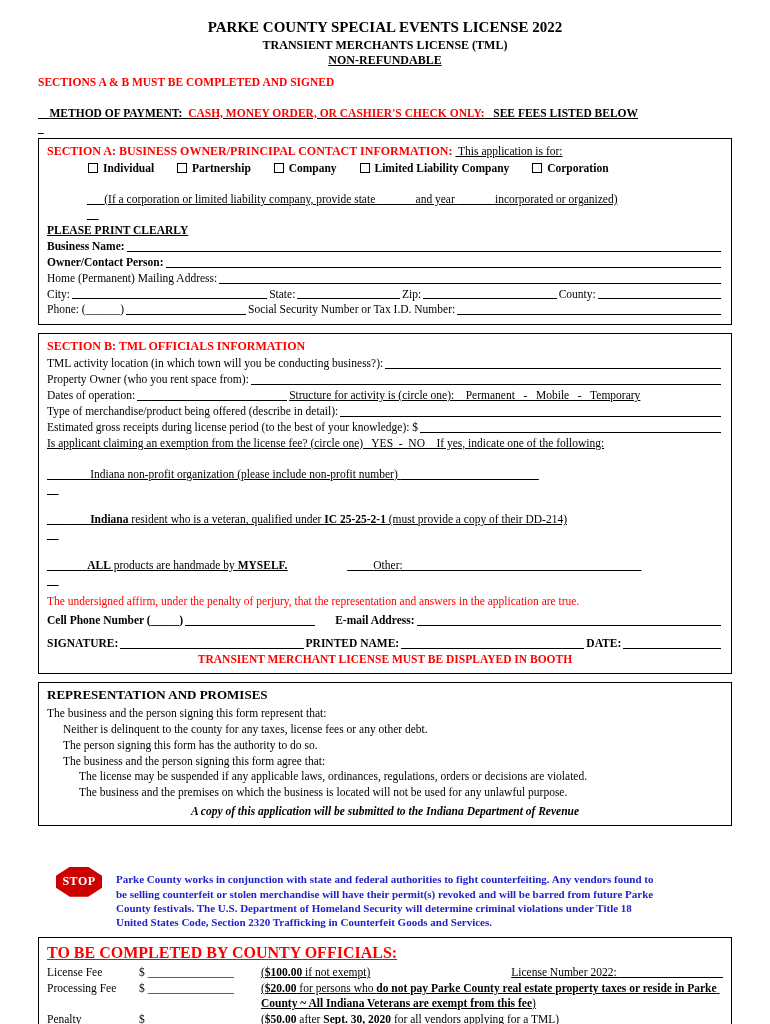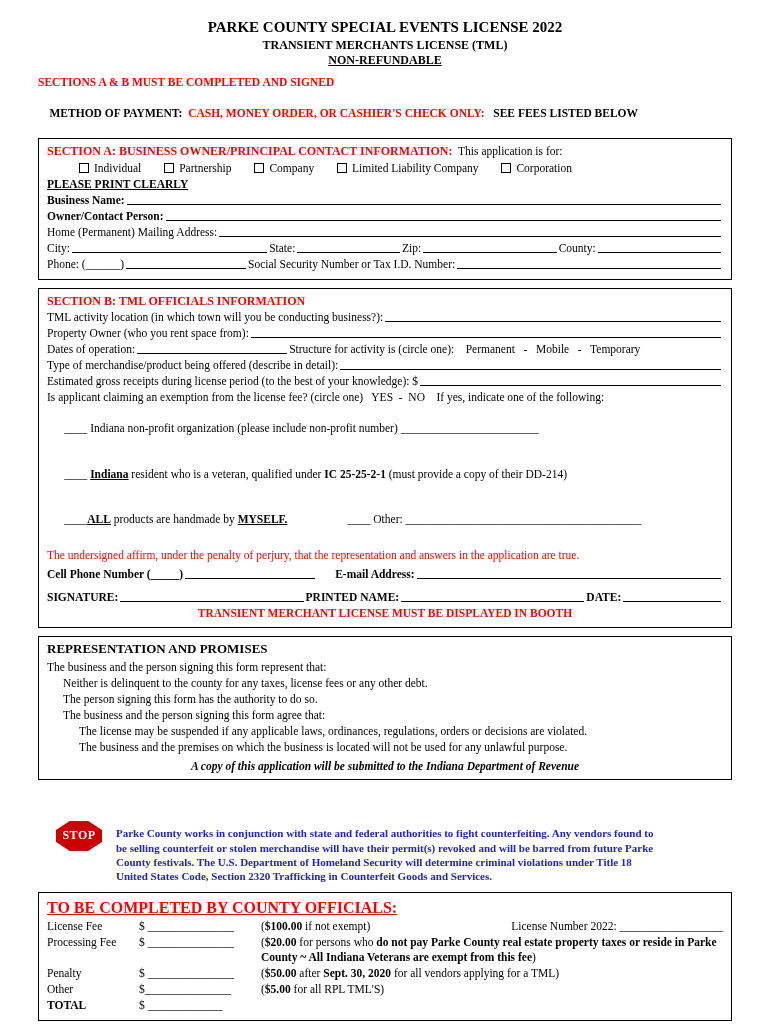--- a/index.html
+++ b/index.html
@@ -14,23 +14,23 @@
   .page { width: 770px; min-height: 1024px; padding: 18px 38px 8px 38px; }
   .center { text-align: center; }
   .bold { font-weight: bold; }
   .ital { font-style: italic; }
   .u { text-decoration: underline; }
   .red { color: #ff0000; }
   .title { font-size: 15px; font-weight: bold; }
   .subtitle { font-size: 12px; font-weight: bold; }
   .sec-title { color: #ff0000; font-weight: bold; font-size: 12px; }
   .box { border: 1.5px solid #000; padding: 4px 8px 6px 8px; margin-bottom: 8px; }
-  .row { display: flex; }
+  .row { display: flex; align-items: flex-end; }
   .line { margin: 1px 0; }
-  .pre { white-space: pre-wrap; }
+  .pre { white-space: pre-wrap; text-decoration: underline; }
   .bl { border-bottom: 1px solid #000; height: 12px; margin: 0 2px 2px 2px; }
   .grow { flex: 1 1 auto; }
   .cb { width: 10px; height: 10px; border: 1.3px solid #000; display: inline-block; margin-right: 5px; vertical-align: -1px; }
   .opt { margin-right: 20px; }
   .ind1 { margin-left: 16px; }
   .ind2 { margin-left: 32px; }
   .promise-title { font-weight: bold; font-size: 13px; margin-bottom: 2px; }
   .stop-wrap { display: flex; align-items: center; margin: 2px 0 8px 18px; }
   .stop-sign {
     width: 46px; height: 30px; background: #cc0000; flex: 0 0 46px;
@@ -56,26 +56,29 @@
   <div class="line red bold" style="margin-top:6px;">SECTIONS A &amp; B MUST BE COMPLETED AND SIGNED</div>
   <div class="line bold pre">
     <span>METHOD OF PAYMENT:  </span><span class="red">CASH, MONEY ORDER, OR CASHIER'S CHECK ONLY:</span><span>   SEE FEES LISTED BELOW</span>
   </div>
 
   <div class="box" style="margin-top:3px;">
     <div class="line">
       <span class="sec-title">SECTION A: BUSINESS OWNER/PRINCIPAL CONTACT INFORMATION:</span>
       <span class="pre"> This application is for:</span>
     </div>
-    <div class="line" style="margin-left:32px;">
+    <div class="line" style="margin-left:41px;font-weight:bold;">
       <span class="opt"><span class="cb"></span><span>Individual</span></span>
       <span class="opt"><span class="cb"></span><span>Partnership</span></span>
       <span class="opt"><span class="cb"></span><span>Company</span></span>
       <span class="opt"><span class="cb"></span><span>Limited Liability Company</span></span>
       <span class="opt"><span class="cb"></span><span>Corporation</span></span>
+    </div>
+    <div class="line pre" style="margin-left:40px;">
+      <span>(If a corporation or limited liability company, provide state </span><span>______</span><span> and year </span><span>______</span><span> incorporated or organized)</span>
     </div>
     <div class="line bold u">PLEASE PRINT CLEARLY</div>
     <div class="row line">
       <span class="bold">Business Name:</span>
         <span class="bl grow"></span>
     </div>
     <div class="row line">
       <span class="bold">Owner/Contact Person:</span>
         <span class="bl grow"></span>
     </div>

